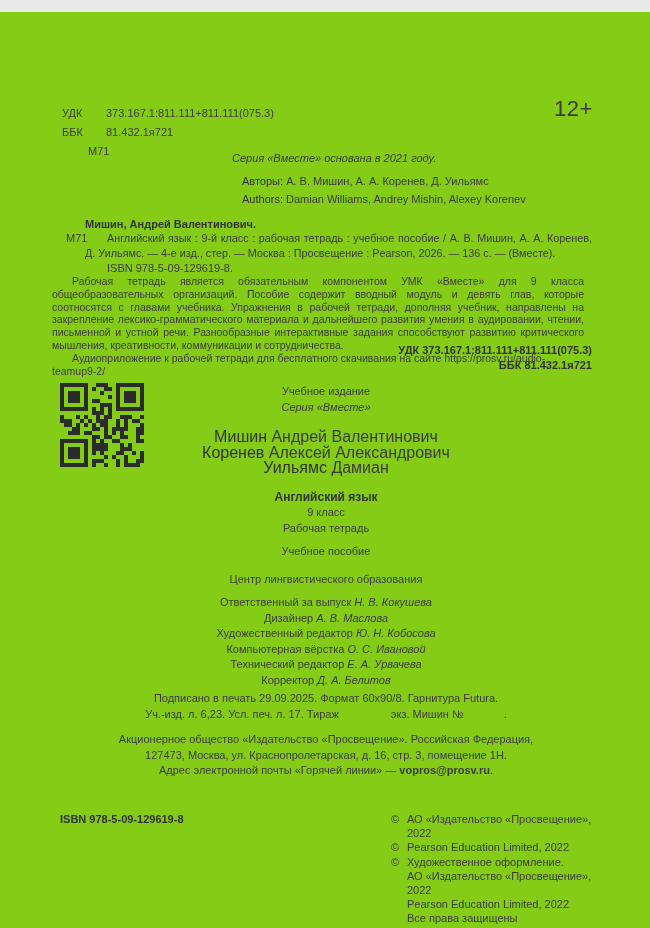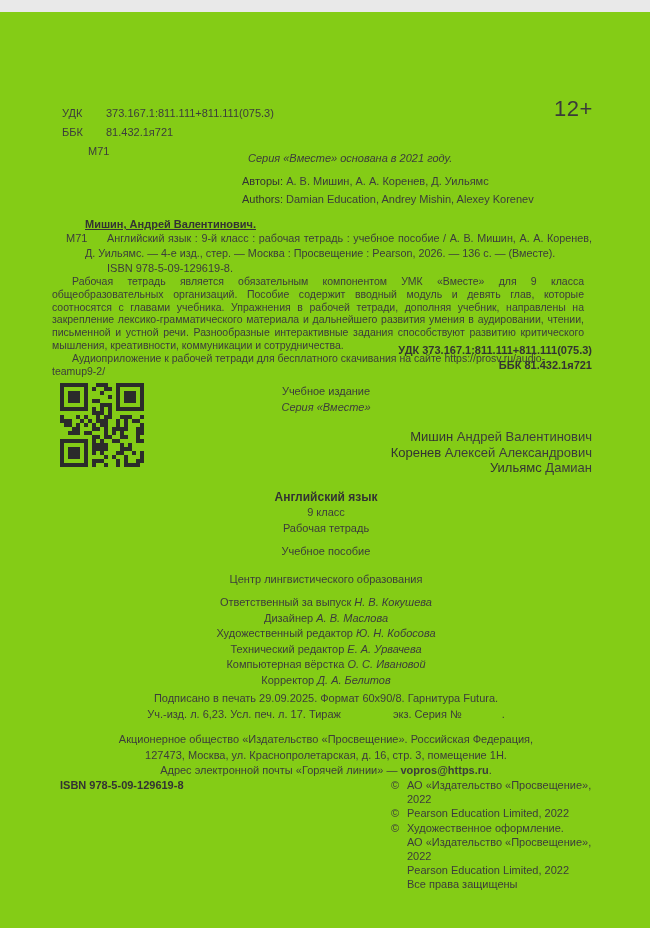--- a/index.html
+++ b/index.html
@@ -11,49 +11,49 @@
   b,.b{font-weight:400;color:#333;}
   i{}
   .abs{position:absolute;}
   
   .class-block{left:62px;top:92px;line-height:19px;}
   .class-block .lbl{display:inline-block;width:30px;}
   .class-block .val{display:inline-block;margin-left:14px;}
   .sign-row{margin-left:26px;}
   .age-badge{left:554px;top:84px;font-size:22px;color:#3a3a3a;letter-spacing:.5px;}
   
-  .series-note{left:248px;top:140px;font-style:italic;}
+  .series-note{left:232px;top:140px;font-style:italic;}
   .authors-lines{left:242px;top:161px;line-height:17.5px;}
   
   .catalog{left:60px;top:206px;width:532px;}
-  .catalog-head{font-weight:700;color:#333;margin-left:25px;text-decoration:underline;}
+  .catalog-head{font-weight:700;color:#333;margin-left:25px;}
   .catalog-desc-wrap{position:relative;margin-top:1px;}
   .catalog-sign{position:absolute;left:6px;top:1px;}
   .catalog-desc{margin:0;padding-left:25px;text-indent:22px;text-align:justify;line-height:15px;font-size:10.8px;}
   .catalog-isbn{margin-left:47px;margin-top:0;line-height:15px;}
   
   .annotation-block{left:52px;top:263px;width:532px;}
   .annotation{margin:0;text-indent:20px;text-align:justify;font-size:10.5px;line-height:12.8px;}
   .audio-line{margin:0;text-indent:20px;font-size:10.5px;line-height:13px;}
   .audio-line a{color:#3c3c3c;text-decoration:none;}
   .udk-right{left:0;top:331px;width:592px;text-align:right;font-weight:700;color:#333;line-height:14.5px;}
   
   .qr{left:60px;top:371px;width:84px;height:84px;}
   .qr svg{width:84px;height:84px;shape-rendering:crispEdges;}
   
   .center-col{left:60px;top:372px;width:532px;text-align:center;line-height:15.5px;}
   .mt14{margin-top:14px;} .mt8{margin-top:8px;} .mt12{margin-top:12px;}
   .mt10{margin-top:10px;} .mt3{margin-top:3px;}
-  .names{font-size:13px;text-align:right;}
+  .names{font-size:16px;}
   .title-bold{font-weight:700;color:#333;font-size:12px;}
   .gap{display:inline-block;width:52px;}
   .gap2{display:inline-block;width:40px;}
   .email a{color:#3c3c3c;text-decoration:none;font-weight:700;}
   
-  .footer{left:60px;top:766px;width:532px;display:flex;align-items:flex-start;justify-content:center;}
+  .footer{left:60px;top:800px;width:532px;display:flex;align-items:flex-start;justify-content:center;}
   .footer-isbn{font-weight:700;color:#333;padding-top:1px;}
   .copyrights{margin-left:auto;width:201px;line-height:14.2px;}
   .cr-row{display:flex;}
   .cr-mark{width:16px;flex:0 0 16px;}
   .cr-text{flex:1;}
 </style>
 </head>
 <body>
 
 <div class="page">
@@ -63,21 +63,21 @@
     <div><span class="lbl">ББК</span><span class="val">81.432.1я721</span></div>
     <div class="sign-row">М71</div>
   </div>
 
   <div class="abs age-badge">12+</div>
 
   <div class="abs series-note">Серия «Вместе» основана в 2021 году.</div>
 
   <div class="abs authors-lines">
     <div><b>Авторы:</b> <span>А. В. Мишин, А. А. Коренев, Д. Уильямс</span></div>
-    <div><b>Authors:</b> <span>Damian Education, Andrey Mishin, Alexey Korenev</span></div>
+    <div><b>Authors:</b> <span>Damian Williams, Andrey Mishin, Alexey Korenev</span></div>
   </div>
 
   <div class="abs catalog">
     <div class="catalog-head">Мишин, Андрей Валентинович.</div>
     <div class="catalog-desc-wrap">
       <span class="catalog-sign">М71</span>
       <p class="catalog-desc">Английский язык : 9-й класс : рабочая тетрадь : учебное пособие / А. В. Мишин, А. А. Коренев, Д. Уильямс. — 4-е изд., стер. — Москва : Просвещение : Pearson, 2026. — 136 с. — (Вместе).</p>
       <div class="catalog-isbn">ISBN 978-5-09-129619-8.</div>
     </div>
   </div>
@@ -334,31 +334,31 @@
     <div>Рабочая тетрадь</div>
 
     <div class="mt8">Учебное пособие</div>
 
     <div class="mt12">Центр лингвистического образования</div>
 
     <div class="mt8">
       <div><span>Ответственный за выпуск</span> <i>Н. В. Кокушева</i></div>
       <div><span>Дизайнер</span> <i>А. В. Маслова</i></div>
       <div><span>Художественный редактор</span> <i>Ю. Н. Кобосова</i></div>
+      <div><span>Компьютерная вёрстка</span> <i>О. С. Ивановой</i></div>
       <div><span>Технический редактор</span> <i>Е. А. Урвачева</i></div>
-      <div><span>Компьютерная вёрстка</span> <i>О. С. Ивановой</i></div>
       <div><span>Корректор</span> <i>Д. А. Белитов</i></div>
     </div>
 
     <div class="mt3">Подписано в печать 29.09.2025. Формат 60х90/8. Гарнитура Futura.</div>
-    <div><span>Уч.-изд. л. 6,23. Усл. печ. л. 17. Тираж</span><span class="gap"></span><span>экз. Серия №</span><span class="gap2"></span><span>.</span></div>
+    <div><span>Уч.-изд. л. 6,23. Усл. печ. л. 17. Тираж</span><span class="gap"></span><span>экз. Мишин №</span><span class="gap2"></span><span>.</span></div>
 
     <div class="mt10">Акционерное общество «Издательство «Просвещение». Российская Федерация,</div>
     <div>127473, Москва, ул. Краснопролетарская, д. 16, стр. 3, помещение 1Н.</div>
-    <div class="email"><span>Адрес электронной почты «Горячей линии» —</span> <a href="#">vopros@https.ru</a><span>.</span></div>
+    <div class="email"><span>Адрес электронной почты «Горячей линии» —</span> <a href="#">vopros@prosv.ru</a><span>.</span></div>
   </div>
 
   <div class="abs footer">
     <div class="footer-isbn">ISBN 978-5-09-129619-8</div>
     <div class="copyrights">
       <div class="cr-row">
           <span class="cr-mark">©</span>
           <span class="cr-text">АО «Издательство «Просвещение», 2022</span>
         </div>
       <div class="cr-row">

